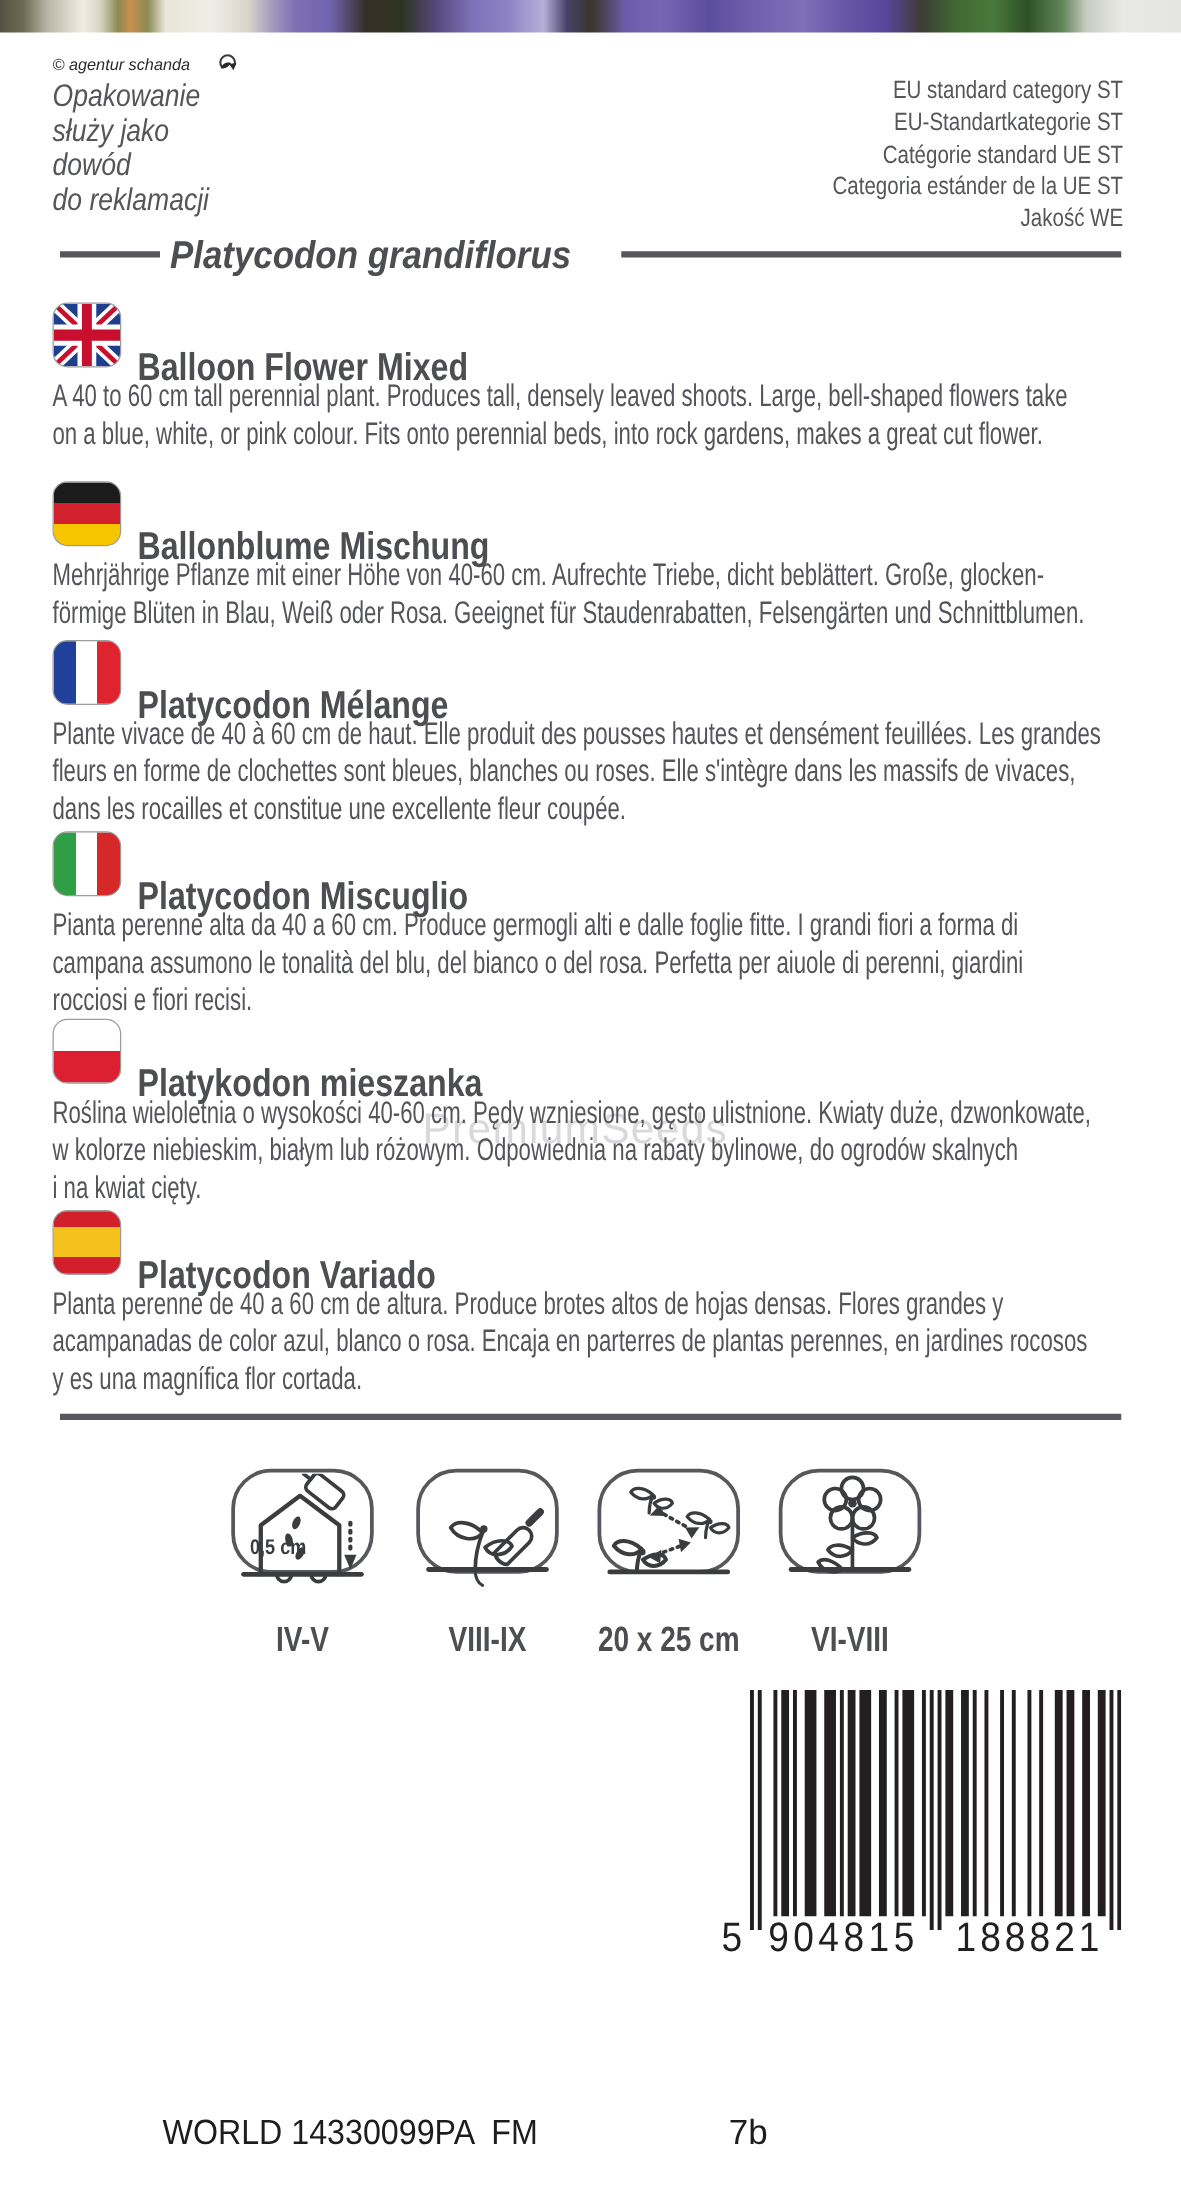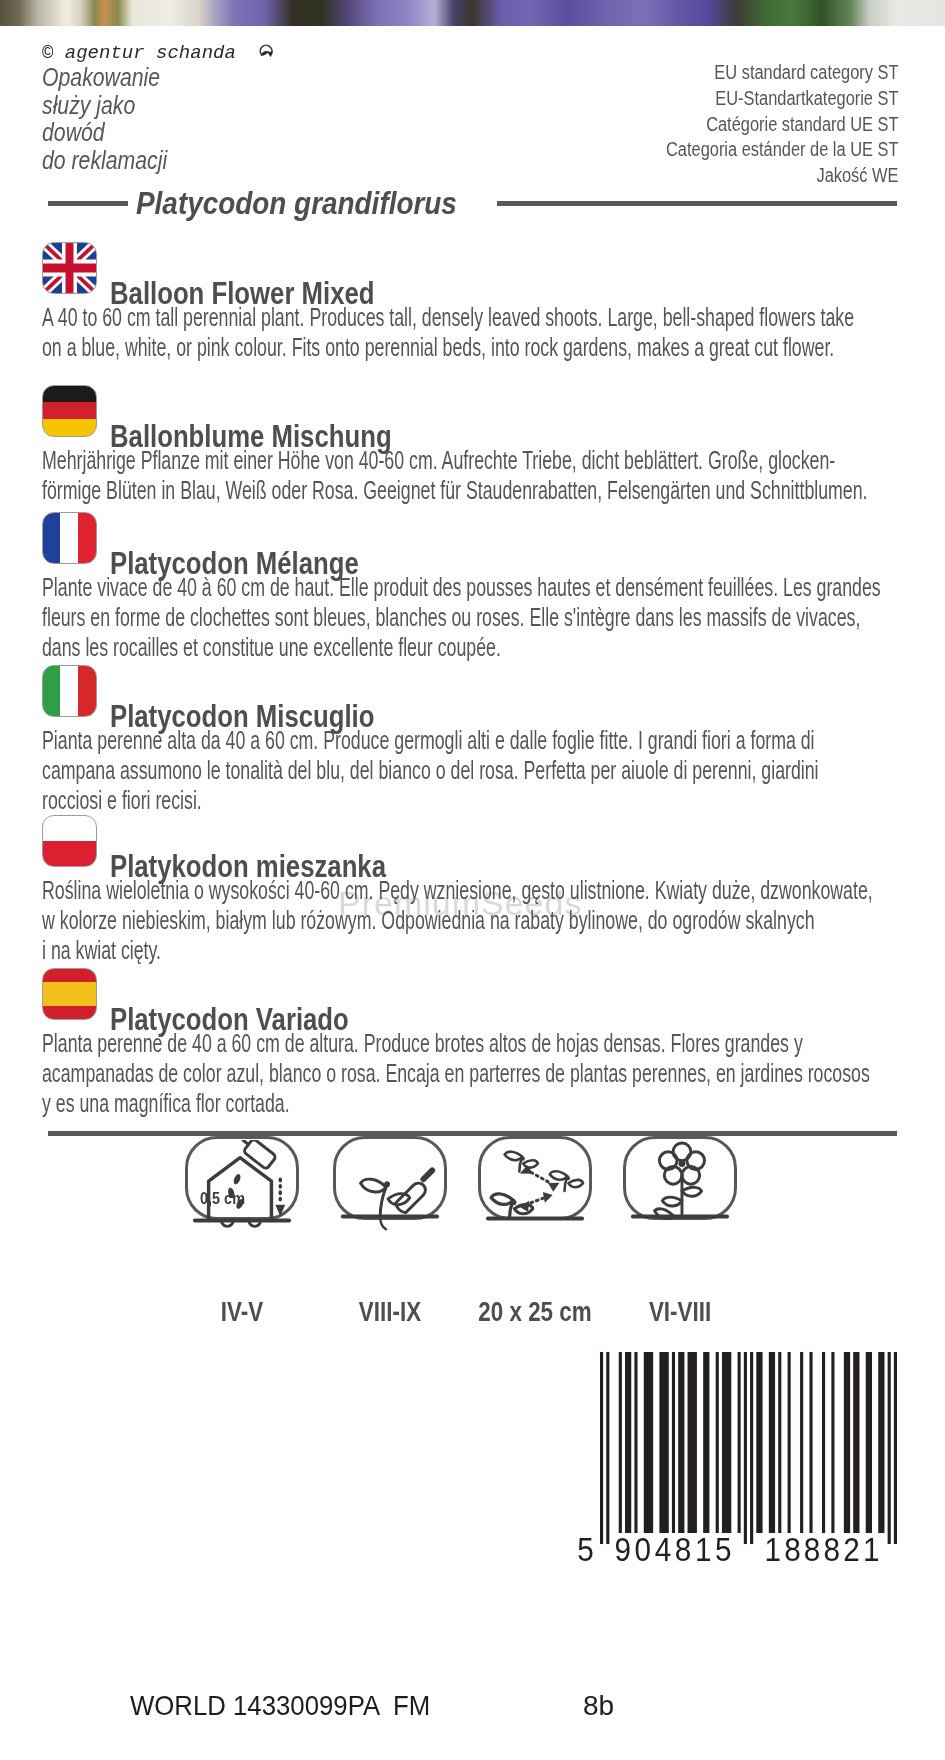--- a/index.html
+++ b/index.html
@@ -11,22 +11,22 @@
     background:linear-gradient(90deg,
       #55523f 0%, #6e6a52 2%, #b9b5a5 4%, #efece2 7%, #d8d4c4 8.5%,
       #8a8a52 10%, #c98f4e 11%, #8a8a52 12.5%, #e9e6da 14%, #efede5 18%,
       #d9d5cb 21%, #a39bc0 23%, #7e71b5 25%, #6f63ae 28%, #342f24 31%,
       #2e3320 34%, #56497f 37%, #7e72b8 40%, #8d83c4 43%, #b7afd9 46%,
       #48426a 48%, #39352a 50%, #6b5dab 53%, #7567b3 56%, #5c4e9e 60%,
       #6f61ad 64%, #7d70b8 68%, #6455a5 72%, #57479c 75%, #3d3c35 78%,
       #3f6a33 81%, #49793c 84%, #2f5126 87%, #63875a 90%, #c9cdc5 92%,
       #e9e9e5 95%, #e4e5e1 100%);}
 
-  #copyright{position:absolute;left:42px;top:42px;font-family:Liberation Mono, monospace;
-    font-style:italic;font-size:19px;color:#2a2a2a;display:flex;align-items:center;gap:22px;}
+  #copyright{position:absolute;left:42px;top:42px;font-family:Liberation Sans, sans-serif;
+    font-style:italic;font-size:13px;color:#2a2a2a;display:flex;align-items:center;gap:22px;}
   #packaging-note{position:absolute;left:42px;top:64px;font-style:italic;font-size:25px;
     line-height:27.5px;color:#55565a;transform:scaleX(0.85);transform-origin:left top;}
   #eu-category{position:absolute;right:47px;top:60px;text-align:right;font-size:20px;
     line-height:25.8px;color:#55565a;transform:scaleX(0.82);transform-origin:right top;}
 
   
   .title-dash{position:absolute;top:201px;height:5px;background:#57585c;}
   #title-dash-left{left:48px;width:80px;}
   #title-dash-right{left:497px;width:400px;}
   #latin-title{position:absolute;left:136px;top:186px;font-size:31px;font-weight:bold;
@@ -50,21 +50,21 @@
   .flag-es{background:linear-gradient(180deg,#d21f2c 0 26%,#f3c01c 26% 74%,#d21f2c 74% 100%);}
   .sec-heading{position:absolute;left:68px;top:34px;font-size:31px;font-weight:bold;
     color:#4d4e52;white-space:nowrap;transform:scaleX(0.83);transform-origin:left top;}
   .sec-body{position:absolute;left:0;top:60px;width:1210px;font-size:25px;line-height:30px;
     color:#54555a;transform:scaleX(0.71);transform-origin:left top;white-space:nowrap;}
 
   
   #divider{position:absolute;left:48px;top:1131px;width:849px;height:5px;background:#57585c;}
 
   
-  .icon-box{position:absolute;top:1136px;width:114px;height:84px;border:3.5px solid #57585c;
+  .icon-box{position:absolute;top:1175px;width:114px;height:84px;border:3.5px solid #57585c;
     border-radius:32px;box-sizing:border-box;}
   .icon-box svg{display:block;margin:1px auto 0;}
   .box-0{left:185px;} .box-1{left:333px;} .box-2{left:478px;} .box-3{left:623px;}
   .depth-label{position:absolute;left:12px;bottom:8px;font-size:17px;font-weight:bold;
     color:#3b3c3e;transform:scaleX(0.85);transform-origin:left bottom;}
   .icon-label{position:absolute;top:1296px;font-size:28px;font-weight:bold;color:#4d4e52;
     text-align:center;transform:scaleX(0.8);transform-origin:center top;white-space:nowrap;}
   .lbl-0{left:165px;width:154px;} .lbl-1{left:313px;width:154px;}
   .lbl-2{left:458px;width:154px;} .lbl-3{left:603px;width:154px;}
 
@@ -283,15 +283,15 @@
   <div id="bc-group2" class="bc-digit">
       <span>1</span>
       <span>8</span>
       <span>8</span>
       <span>8</span>
       <span>2</span>
       <span>1</span>
     </div>
 
   <div id="footer-left">WORLD 14330099PA  FM</div>
-  <div id="footer-right">8b</div>
+  <div id="footer-right">7b</div>
 
 </div>
 
 </body></html>

